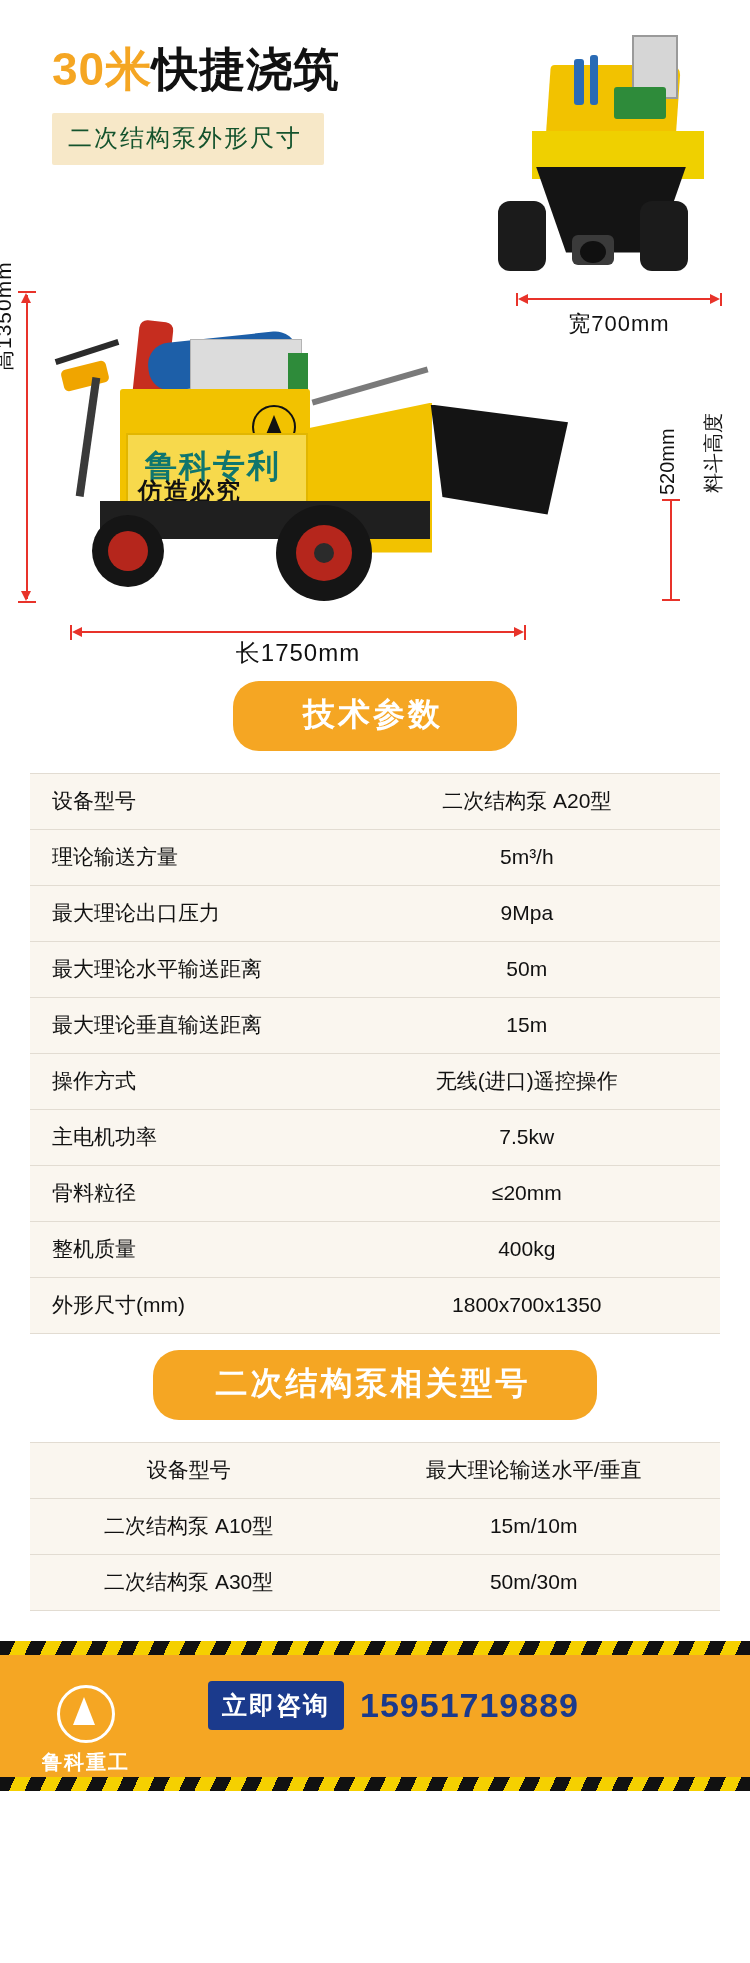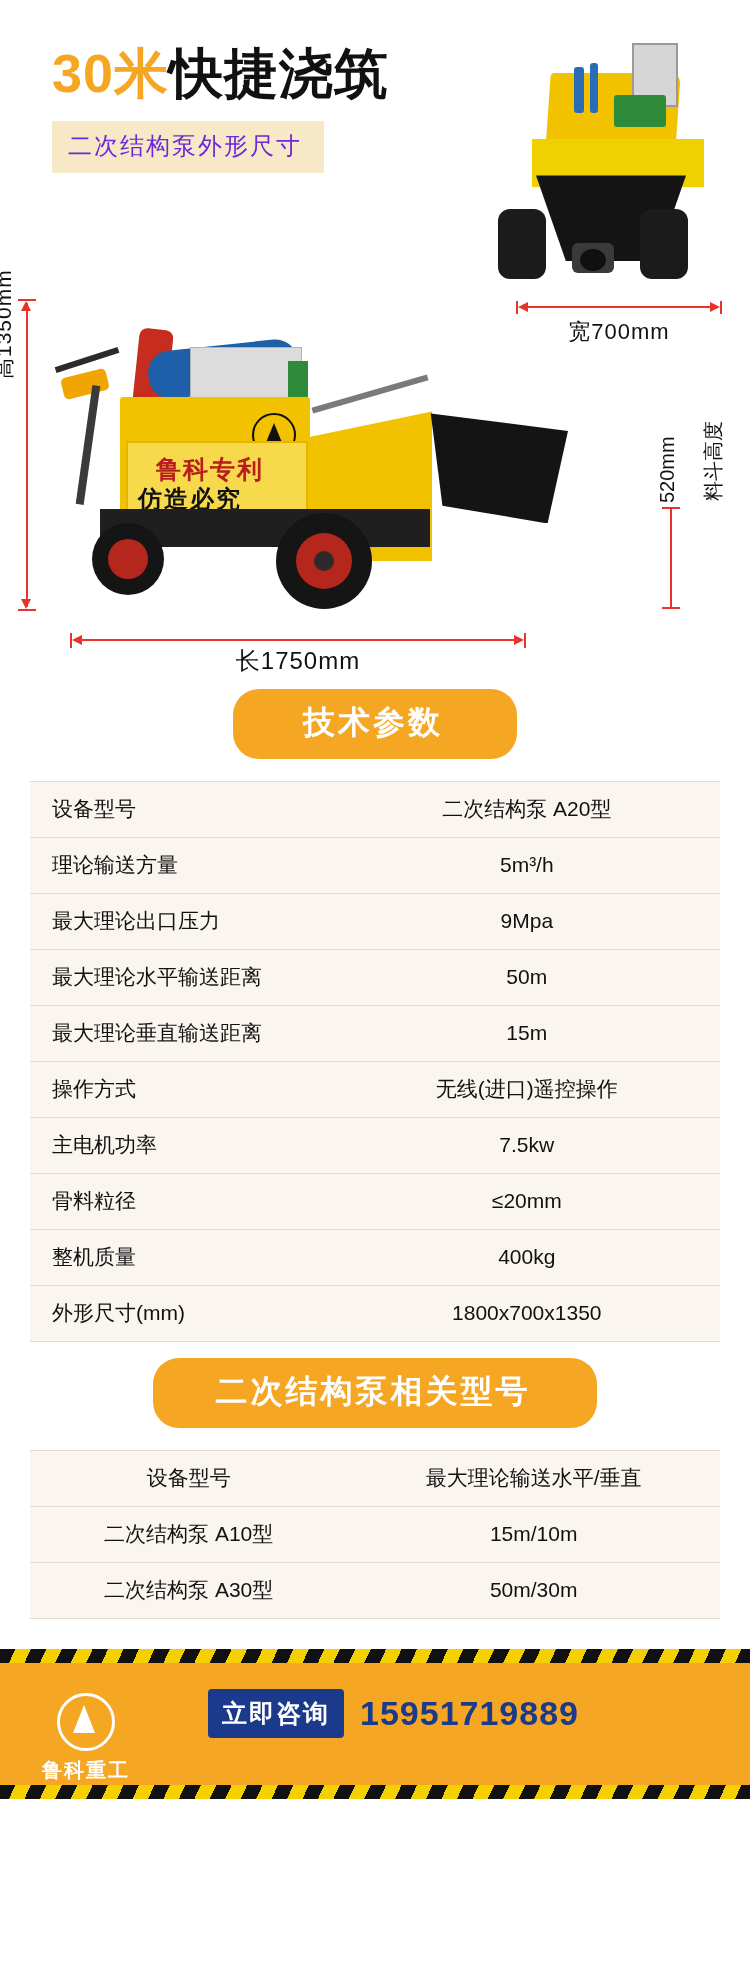--- a/index.html
+++ b/index.html
@@ -6,28 +6,28 @@
   body{
     width:750px;
     font-family:"Liberation Sans","DejaVu Sans",sans-serif;
     background:#ffffff;
     color:#1a1a1a;
   }
   .page{width:750px;position:relative;overflow:hidden;}
 
   
   .header{padding:44px 0 10px 52px;}
-  .title{font-size:54px;font-weight:bold;letter-spacing:1px;line-height:1.1;}
+  .title{font-size:46px;font-weight:bold;letter-spacing:1px;line-height:1.1;}
   .title .accent{color:#f5a623;}
   .title .dark{color:#111;}
   .subtitle-wrap{margin-top:18px;}
   .subtitle{
     display:inline-block;
     background:#f7e8c8;
-    color:#6d28d9;
+    color:#14532d;
     font-size:24px;
     padding:9px 22px 11px 16px;
     border-radius:2px;
     letter-spacing:2px;
   }
 
   
   .photo-area{position:relative;width:750px;height:640px;margin-top:-150px;}
 
   
@@ -57,21 +57,21 @@
   .dim-width .arrowR{right:4px;border-left:10px solid #e8332a;}
   .dim-width .label{text-align:center;font-size:22px;color:#111;margin-top:4px;letter-spacing:1px;}
 
   
   .machine-main{position:absolute;left:40px;top:268px;width:560px;height:320px;}
   .mm-handle{position:absolute;left:14px;top:56px;width:66px;height:6px;background:#2b2b2b;transform:rotate(-18deg);}
   .mm-handle2{position:absolute;left:22px;top:72px;width:46px;height:22px;background:#f0a500;border-radius:5px;transform:rotate(-14deg);}
   .mm-post{position:absolute;left:44px;top:84px;width:8px;height:120px;background:#3a3a3a;transform:rotate(8deg);}
   .mm-yellowbox{position:absolute;left:80px;top:96px;width:190px;height:130px;background:#f2c200;border-radius:3px;}
   .mm-decal{position:absolute;left:86px;top:140px;width:178px;height:86px;background:#f7d94c;border:2px solid #e2b600;}
-  .mm-decal .dl1{position:absolute;left:28px;top:10px;font-size:25px;font-weight:bold;color:#b91c1c;letter-spacing:2px;}
+  .mm-decal .dl1{position:absolute;left:17px;top:10px;font-size:32px;font-weight:bold;color:#0f766e;letter-spacing:2px;}
   .mm-decal .dl2{position:absolute;left:10px;top:40px;font-size:24px;font-weight:bold;color:#111;letter-spacing:2px;}
   .mm-decal .dl3{position:absolute;left:10px;top:66px;font-size:15px;color:#111;letter-spacing:1px;}
   .mm-logo{position:absolute;right:14px;top:16px;width:40px;height:40px;border:2px solid #111;border-radius:50%;}
   .mm-logo:after{content:"";position:absolute;left:11px;top:8px;width:0;height:0;border-left:9px solid transparent;border-right:9px solid transparent;border-bottom:22px solid #111;}
   .mm-grey{position:absolute;left:150px;top:46px;width:110px;height:52px;background:#dcdcdc;border:1px solid #b4b4b4;}
   .mm-bluehose{position:absolute;left:108px;top:44px;width:150px;height:48px;background:#1d5fa8;border-radius:22px;transform:rotate(-6deg);}
   .mm-redhose{position:absolute;left:96px;top:28px;width:34px;height:78px;background:#c62d1f;border-radius:8px;transform:rotate(6deg);}
   .mm-green2{position:absolute;left:248px;top:60px;width:20px;height:46px;background:#2e8b3a;}
   .mm-tube{position:absolute;left:270px;top:90px;width:120px;height:6px;background:#7a7a7a;transform:rotate(-16deg);}
   .mm-ramp{position:absolute;left:262px;top:110px;width:130px;height:150px;background:#f2c200;

